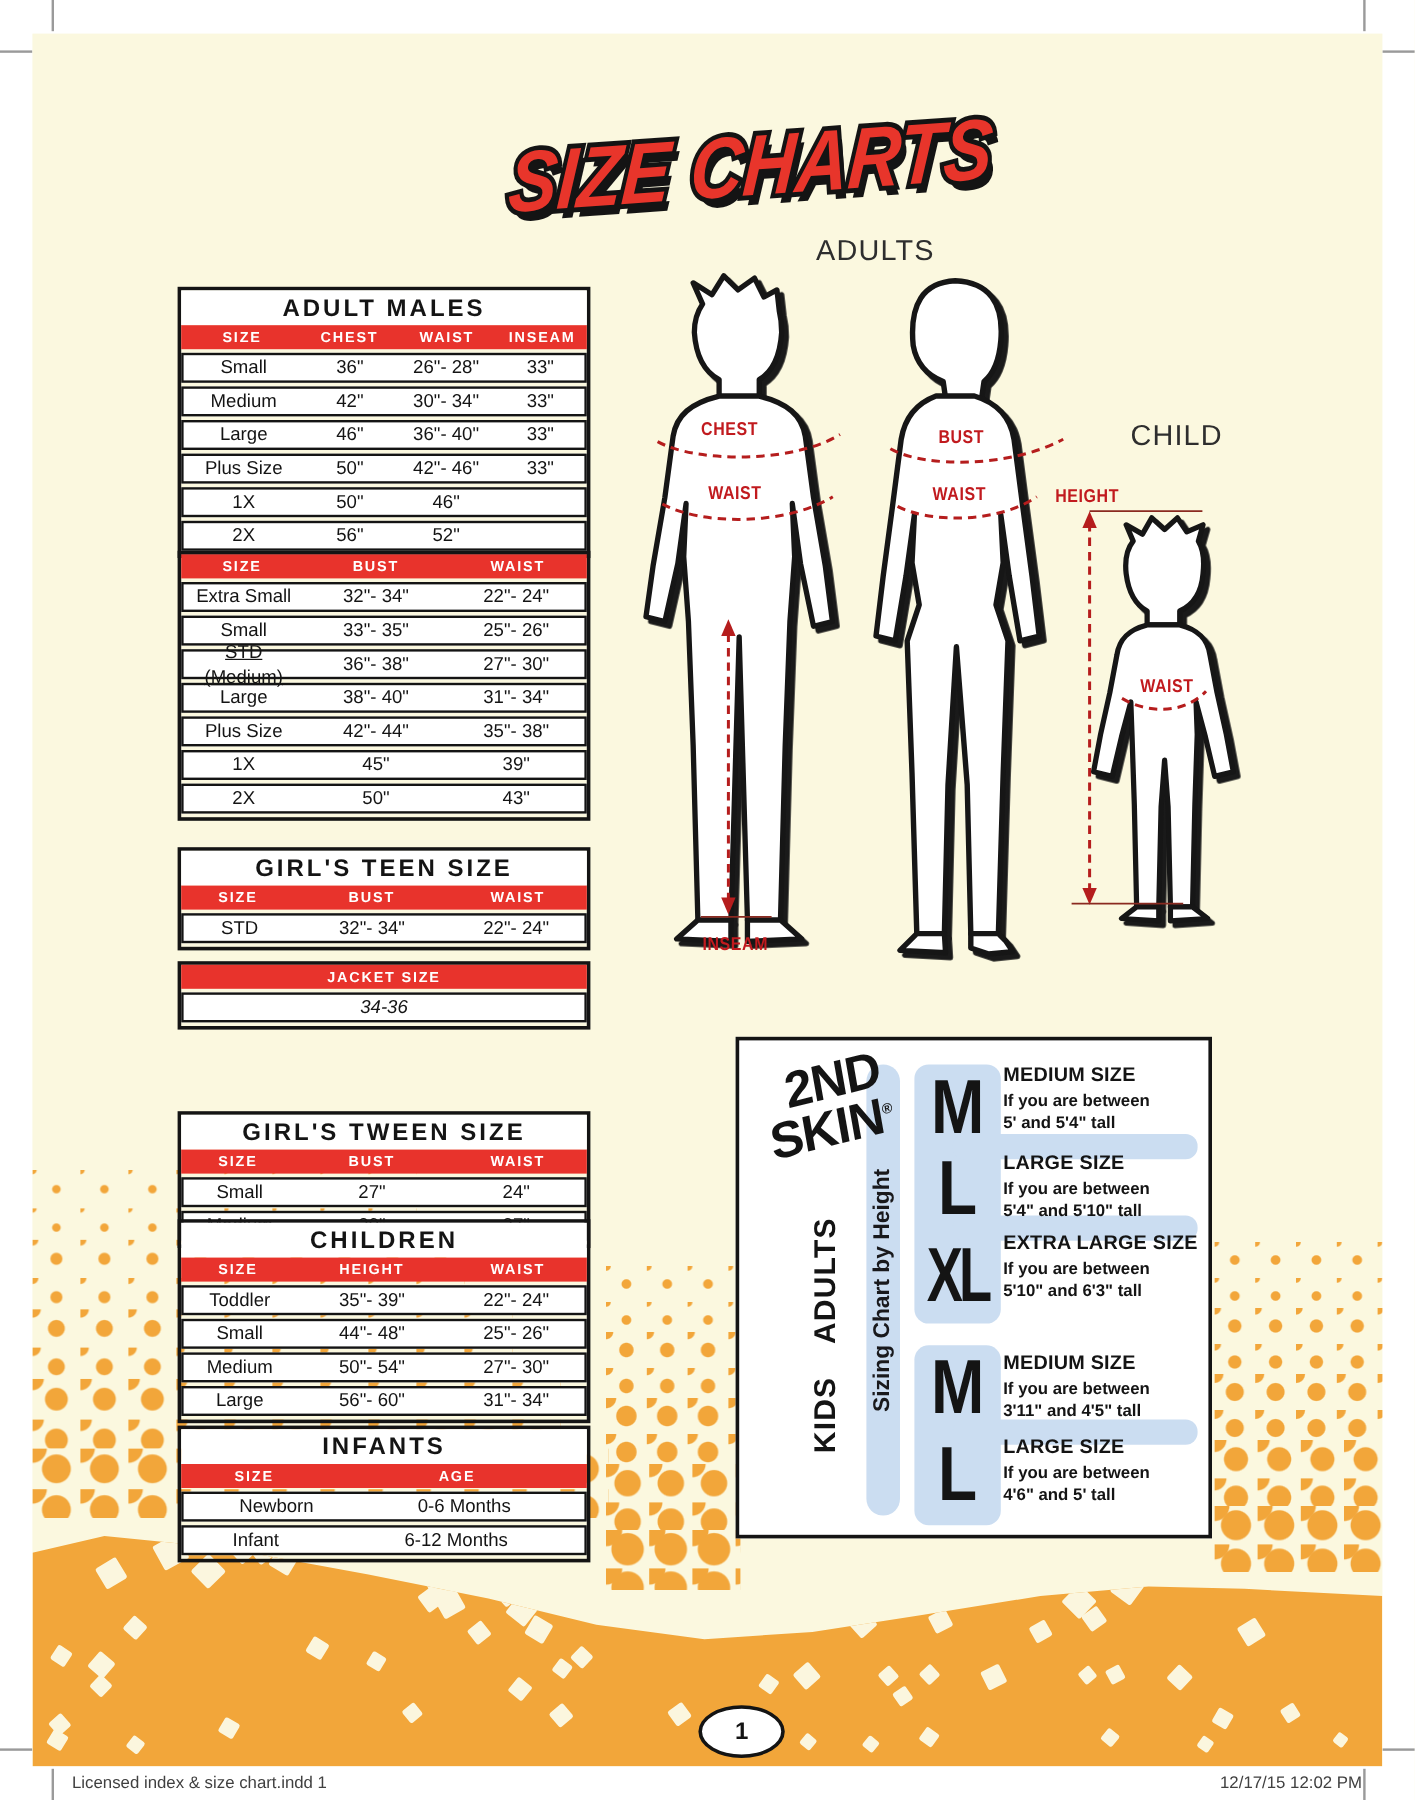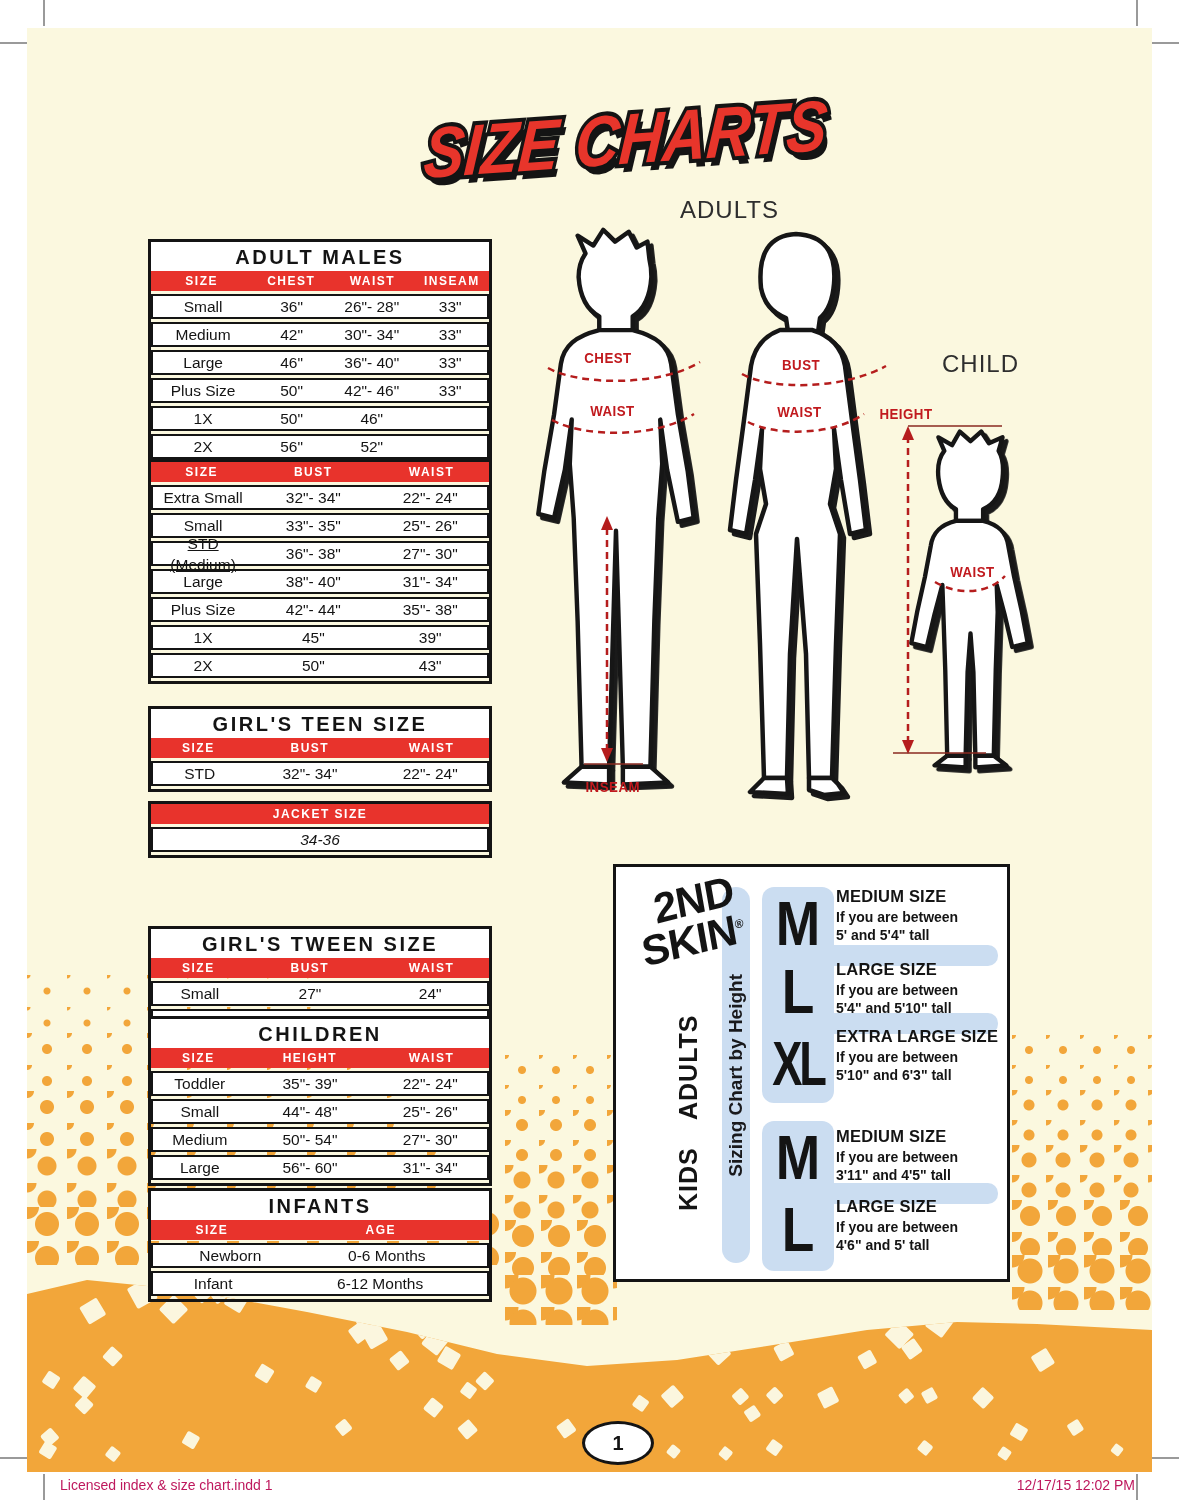--- a/index.html
+++ b/index.html
@@ -77,21 +77,21 @@
                clip-path:polygon(0px 26px,60px 12px,160px 22px,280px 44px,380px 64px,
                  470px 86px,560px 98px,650px 92px,740px 78px,840px 62px,930px 54px,
                  1010px 56px,1125px 62px,1125px 204px,0px 204px);}
   .diamond{position:absolute;background:#FBF6DE;border-radius:2px;}
   .page-oval{position:absolute;left:555px;top:1393px;width:66px;height:38px;
              background:#ffffff;border:3px solid #141414;border-radius:50%;
              display:flex;align-items:center;justify-content:center;
              font-size:20px;font-weight:bold;color:#141414;z-index:6;}
 
   
-  .footer-text{position:absolute;font-size:14px;color:#be185d;z-index:8;}
+  .footer-text{position:absolute;font-size:14px;color:#404040;z-index:8;}
 </style>
 </head>
 <body>
 
 <div class="crop v" style="left:43px;top:0;"></div>
 <div class="crop h" style="left:0;top:42px;"></div>
 <div class="crop v" style="left:1136px;top:0;"></div>
 <div class="crop h" style="left:1152px;top:42px;"></div>
 <div class="crop v" style="left:43px;top:1474px;"></div>
 <div class="crop h" style="left:0;top:1457px;"></div>

